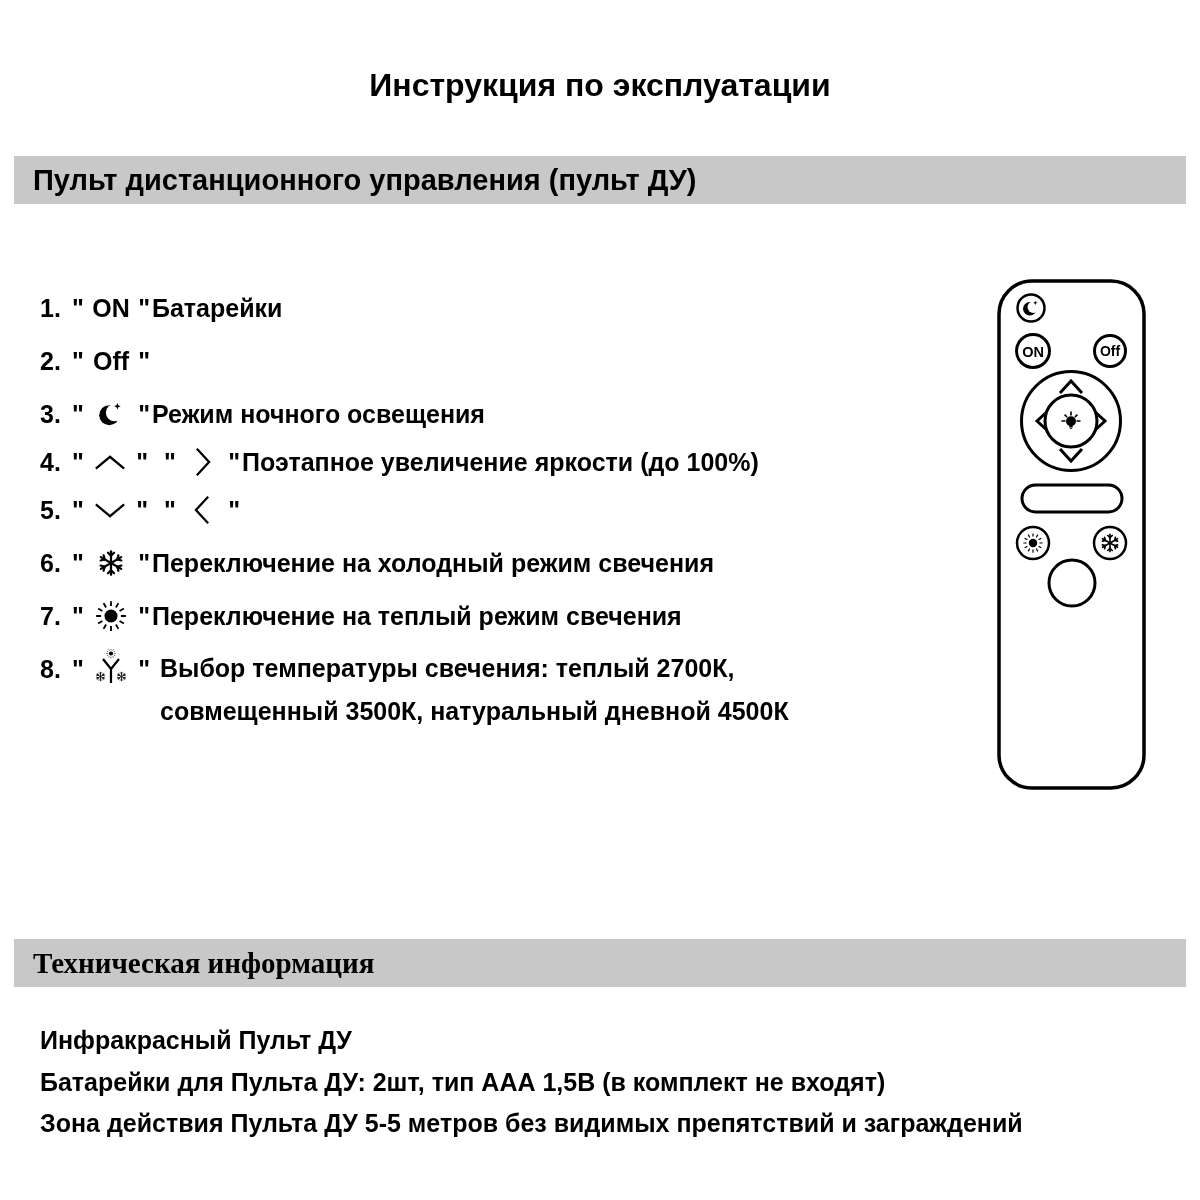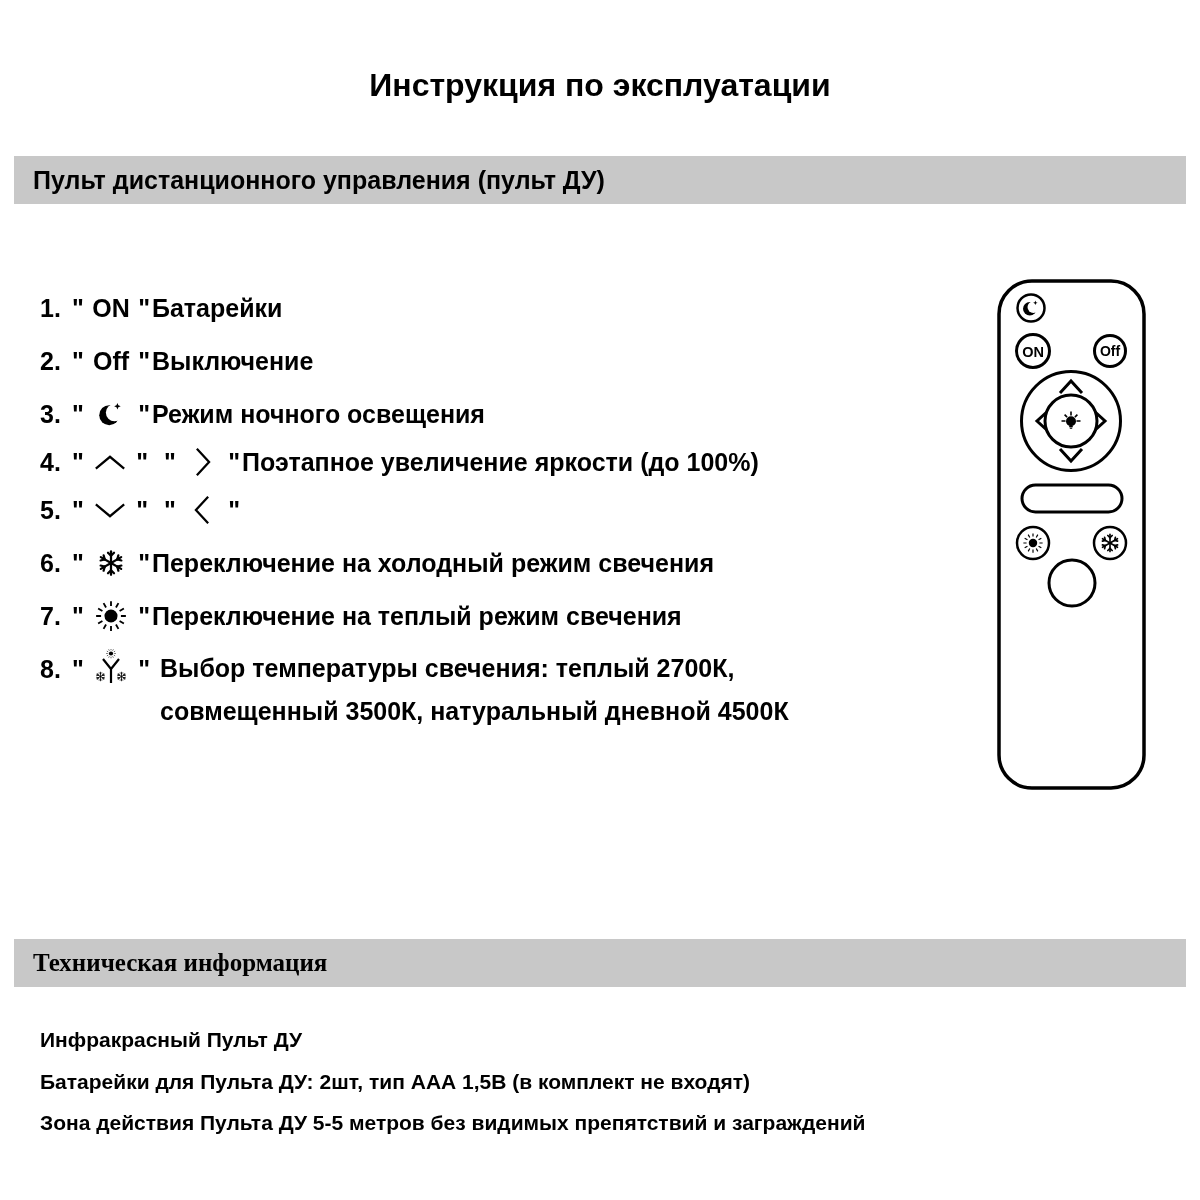--- a/index.html
+++ b/index.html
@@ -3,41 +3,41 @@
 <meta charset="utf-8">
 <style>
   html,body { margin:0; padding:0; background:#fff; }
   .page { position:relative; width:1200px; height:1200px; background:#fff;
           font-family:"Liberation Sans", sans-serif; font-weight:700; color:#000; overflow:hidden;border-radius:32px; }
 
   .title { position:absolute; top:66px; left:0; width:100%; text-align:center;
            font-size:32px; line-height:38px; }
 
   .band { position:absolute; left:14px; width:1172px; height:48px; background:#c8c8c8;
-          display:flex; align-items:center; padding-left:19px; box-sizing:border-box; font-size:25px; }
+          display:flex; align-items:center; padding-left:19px; box-sizing:border-box; font-size:29px; }
   .band1 { top:156px; }
   .band2 { top:939px;font-family:Liberation Serif, serif; }
 
   .item { position:absolute; left:40px; display:flex; align-items:flex-start; font-size:25px; }
   .num { width:32px; height:44px; display:flex; align-items:center; }
   .grp { height:44px; display:flex; align-items:center; justify-content:space-between; }
   .grp-n { width:78px; }
   .grp-w { width:168px; }
   .sub { display:flex; align-items:center; justify-content:space-between; width:76px; height:44px; }
   .txt { line-height:44px; margin-left:2px; white-space:nowrap; }
   .txt2 { line-height:43px; margin-left:10px; white-space:nowrap; }
   .q { line-height:44px; }
   .ic { display:block; }
 
   .remote-wrap { position:absolute; left:985px; top:273px; }
   .ln { fill:#fff; stroke:#000; }
   .ln-open { fill:none; stroke:#000; }
   .remote-svg text { font-family:"Liberation Sans", sans-serif; font-weight:700; fill:#000; }
 
-  .tech-line { position:absolute; left:40px; font-size:21px; line-height:30px; white-space:nowrap; }
+  .tech-line { position:absolute; left:40px; font-size:25px; line-height:30px; white-space:nowrap; }
 </style>
 </head>
 <body>
 
 <svg width="0" height="0" style="position:absolute" aria-hidden="true">
   <defs>
     <g id="sf-arm" stroke="#000" stroke-width="1.8" stroke-linecap="round">
       <line x1="12" y1="12" x2="12" y2="2.6"></line>
       <line x1="12" y1="6.2" x2="9.6" y2="3.8"></line>
       <line x1="12" y1="6.2" x2="14.4" y2="3.8"></line>
@@ -103,21 +103,20 @@
     <span class="txt">Батарейки</span>
   </div>
 
   <div class="item" style="top:339px">
     <span class="num">2.</span>
     <span class="grp grp-n">
       <span class="q">"</span>
       <span>Off</span>
       <span class="q">"</span>
     </span>
-    <span class="txt">Выключение</span>
   </div>
 
   <div class="item" style="top:392px">
     <span class="num">3.</span>
     <span class="grp grp-n">
       <span class="q">"</span>
       <svg class="ic" width="28" height="28" viewBox="0 0 24 24">
           <use href="#sym-moon"></use>
         </svg>
       <span class="q">"</span>

